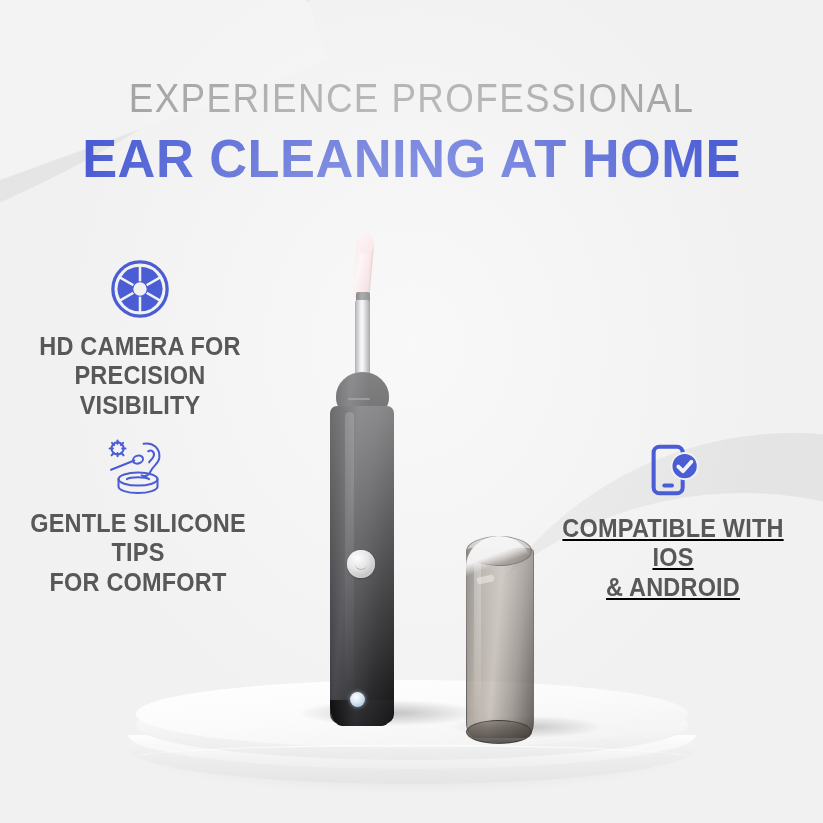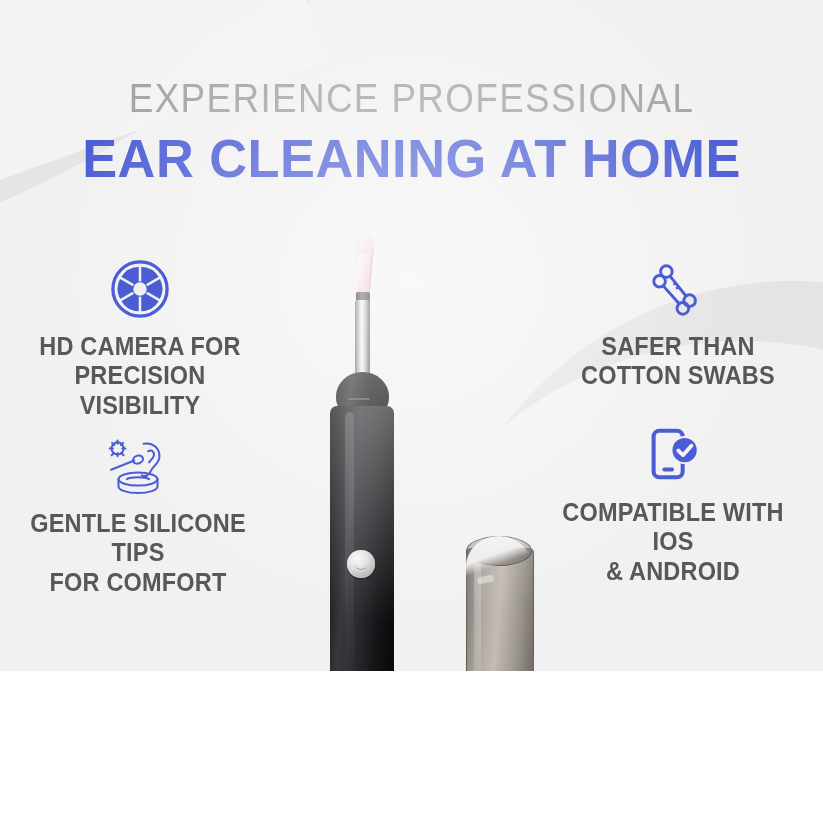--- a/index.html
+++ b/index.html
@@ -3,21 +3,21 @@
 <meta charset="utf-8">
 <style>
   html, body {
     margin: 0;
     padding: 0;
     background: #ffffff;
   }
   #canvas {
     position: relative;
     width: 823px;
-    height: 671px;
+    height: 823px;
     overflow: hidden;
     background: #f1f0f0;
     font-family: "Liberation Sans", sans-serif;
     user-select: none;
   }
 
   
   .bg-base {
     position: absolute;
     inset: 0;
@@ -114,21 +114,21 @@
     font-size: 25px;
     font-weight: 700;
     color: #585858;
     line-height: 1.17;
     letter-spacing: .2px;
     transform: scaleX(.94);
   }
   #feat-camera  { left: 15px;  top: 248px; }
   #feat-swabs   { left: 553px; top: 248px; }
   #feat-tips    { left: 13px;  top: 425px; }
-  #feat-compat  { left: 548px; top: 414px; }
+  #feat-compat  { left: 548px; top: 430px; text-decoration: underline; }
 
   
   .stage {
     position: absolute;
     left: 0;
     top: 0;
     width: 823px;
     height: 823px;
     pointer-events: none;
   }
@@ -476,42 +476,20 @@
         <circle cx="32" cy="32" r="7.5" fill="#f2f1f1"></circle>
         <circle cx="32" cy="32" r="7.5" fill="none" stroke="#4a5dd4" stroke-width="1.2"></circle>
       </svg>
     </div>
     <div class="flabel">
       <div>HD CAMERA FOR</div>
       <div>PRECISION VISIBILITY</div>
     </div>
   </div>
 
-  <div class="feature" id="feat-swabs">
-    <div class="ficon">
-      <svg width="62" height="62" viewBox="0 0 64 64">
-        <g fill="none" stroke="#4a5dd4" stroke-width="3" stroke-linecap="round">
-          <circle cx="20" cy="14" r="6"></circle>
-          <circle cx="44" cy="44" r="6"></circle>
-          <path d="M24 19 L40 39"></path>
-          <circle cx="13" cy="24" r="6"></circle>
-          <circle cx="37" cy="52" r="6"></circle>
-          <path d="M17 29 L33 47"></path>
-        </g>
-        <g fill="#4a5dd4">
-          <circle cx="31" cy="31" r="1.4"></circle>
-          <circle cx="28" cy="27" r="1.1"></circle>
-        </g>
-      </svg>
-    </div>
-    <div class="flabel">
-      <div>SAFER THAN</div>
-      <div>COTTON SWABS</div>
-    </div>
-  </div>
 
   <div class="feature" id="feat-tips">
     <div class="ficon">
       <svg width="78" height="60" viewBox="0 0 84 62">
         <g fill="none" stroke="#4a5dd4" stroke-width="2.2" stroke-linecap="round" stroke-linejoin="round">
           <path d="M48 6 C58 4 66 11 65 21 C64 28 58 30 56 35 C54 40 50 42 46 40"></path>
           <path d="M53 14 C57 12 60 15 59 19 C58 23 55 23 54 26"></path>
           <circle cx="20" cy="11" r="6.5"></circle>
           <path d="M20 2.5 L20 6"></path>
             <path d="M20 16 L20 19.5"></path>

